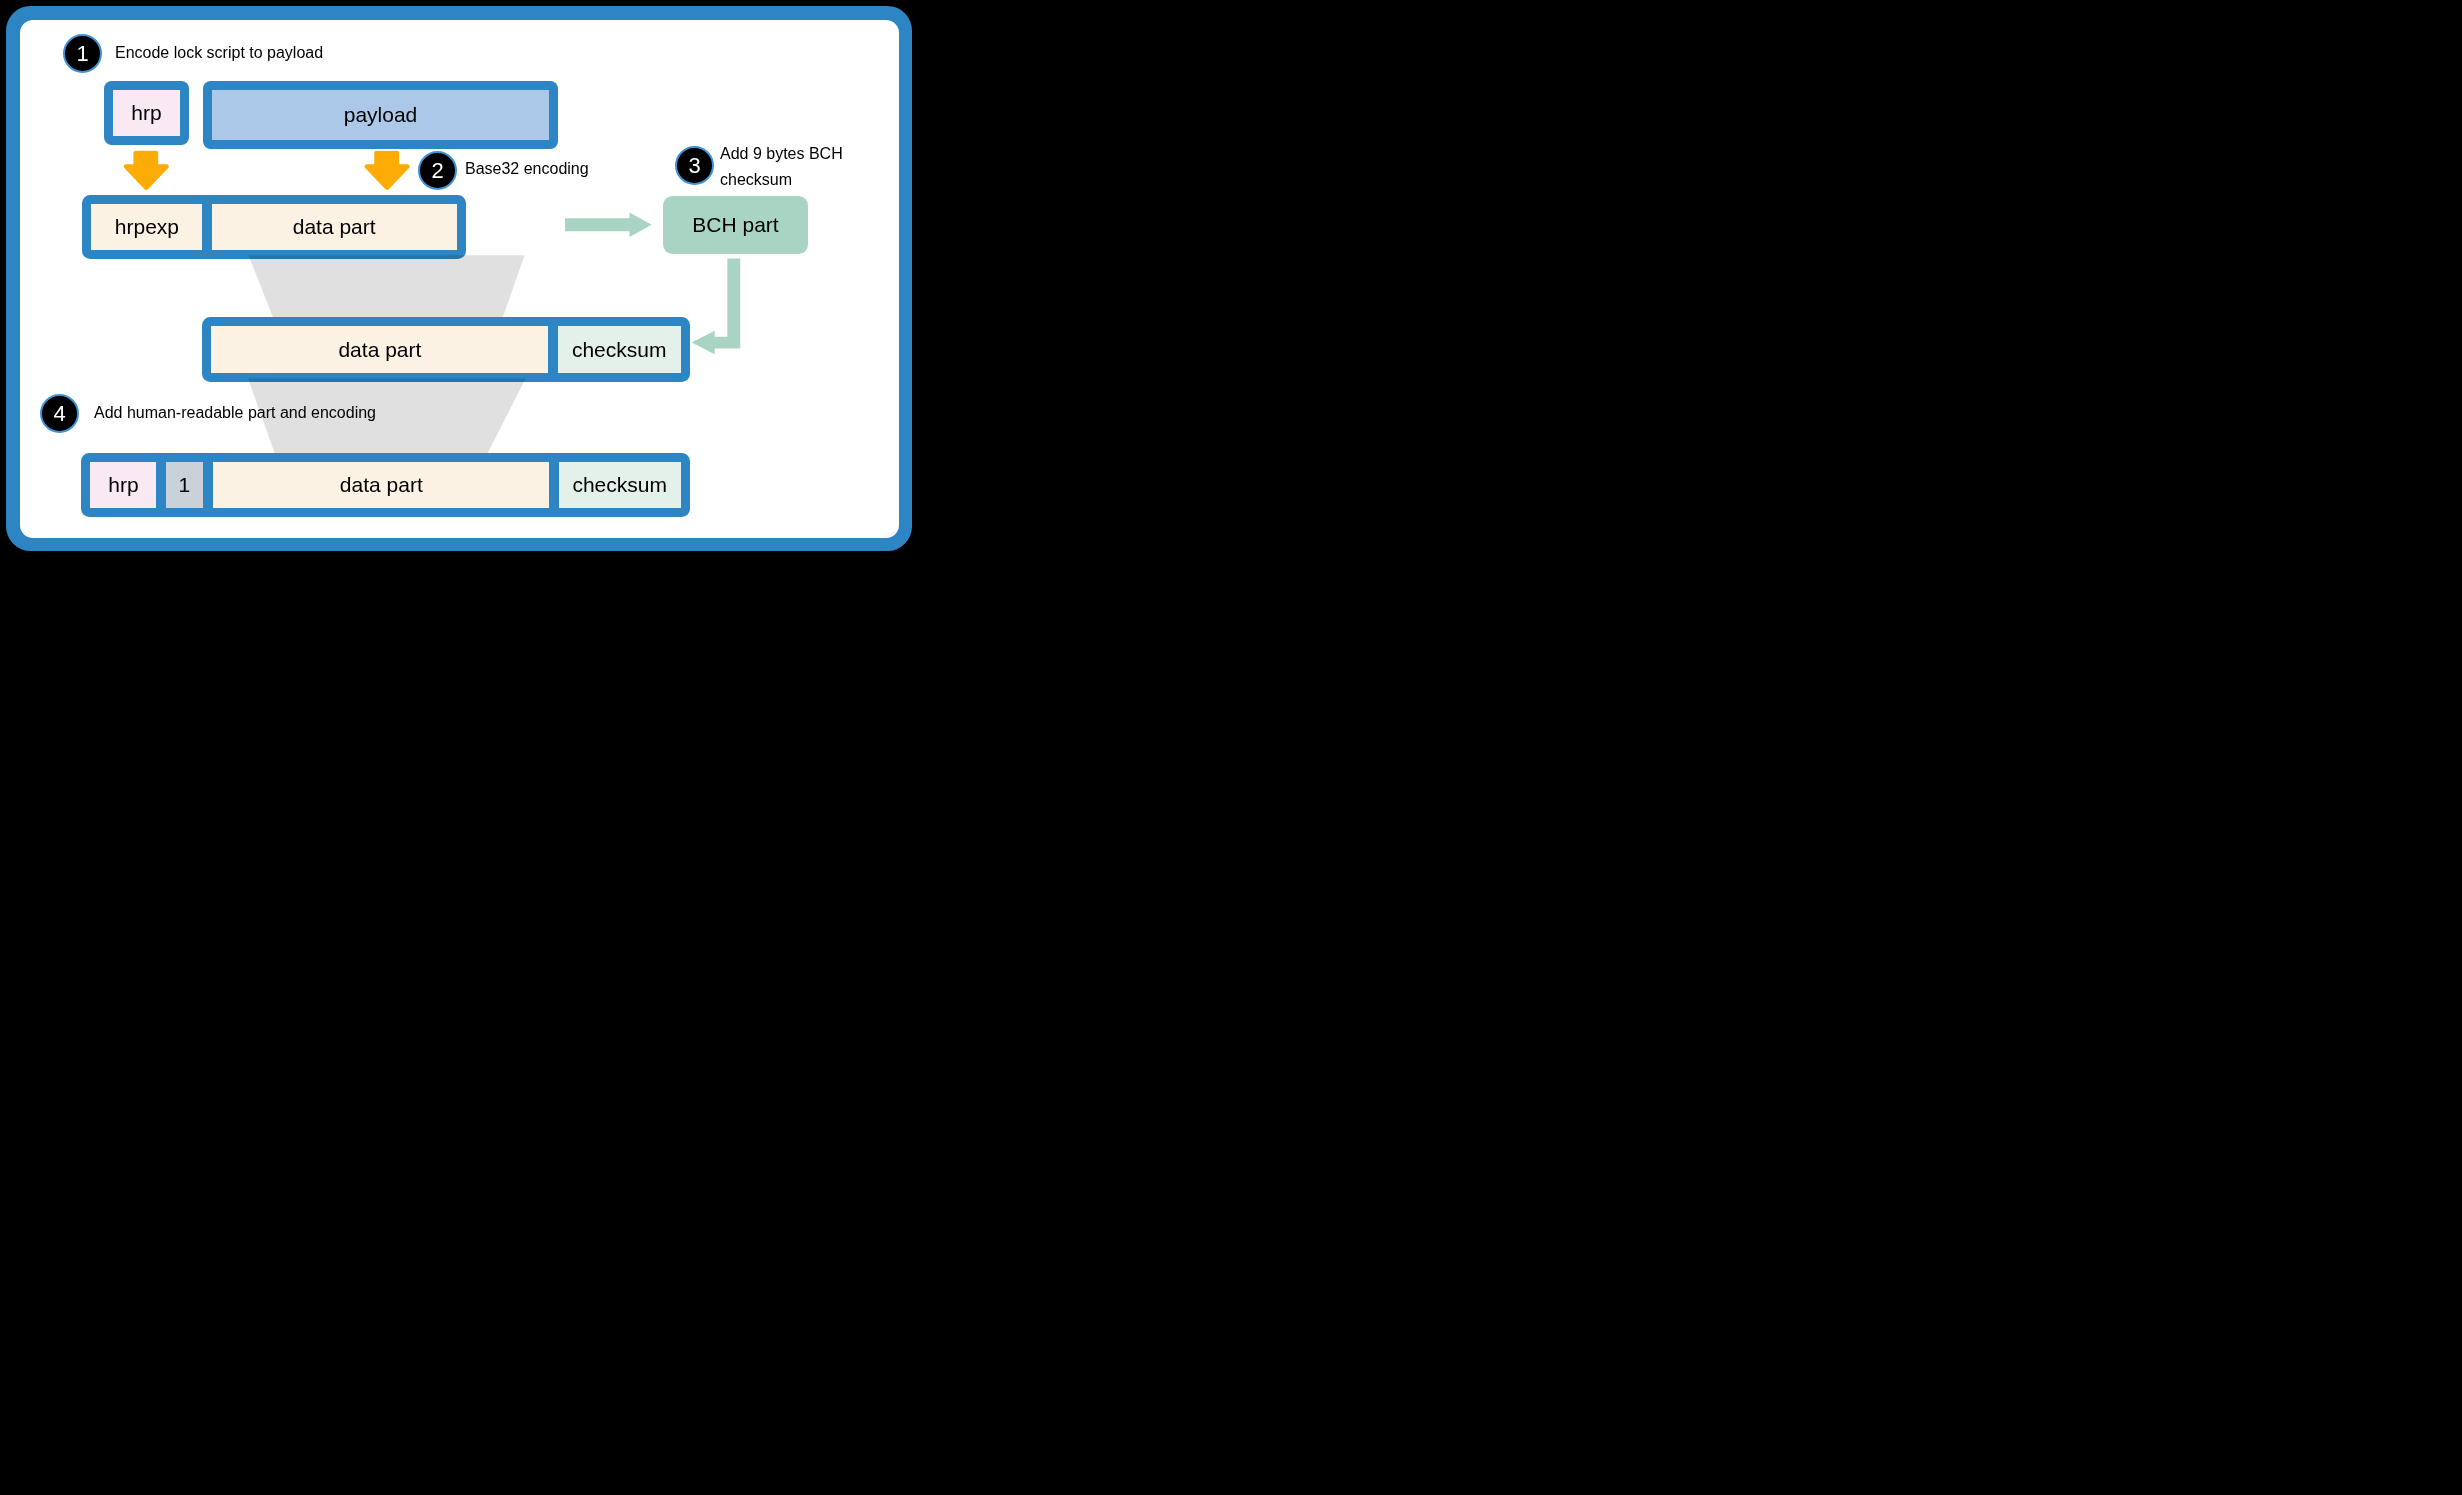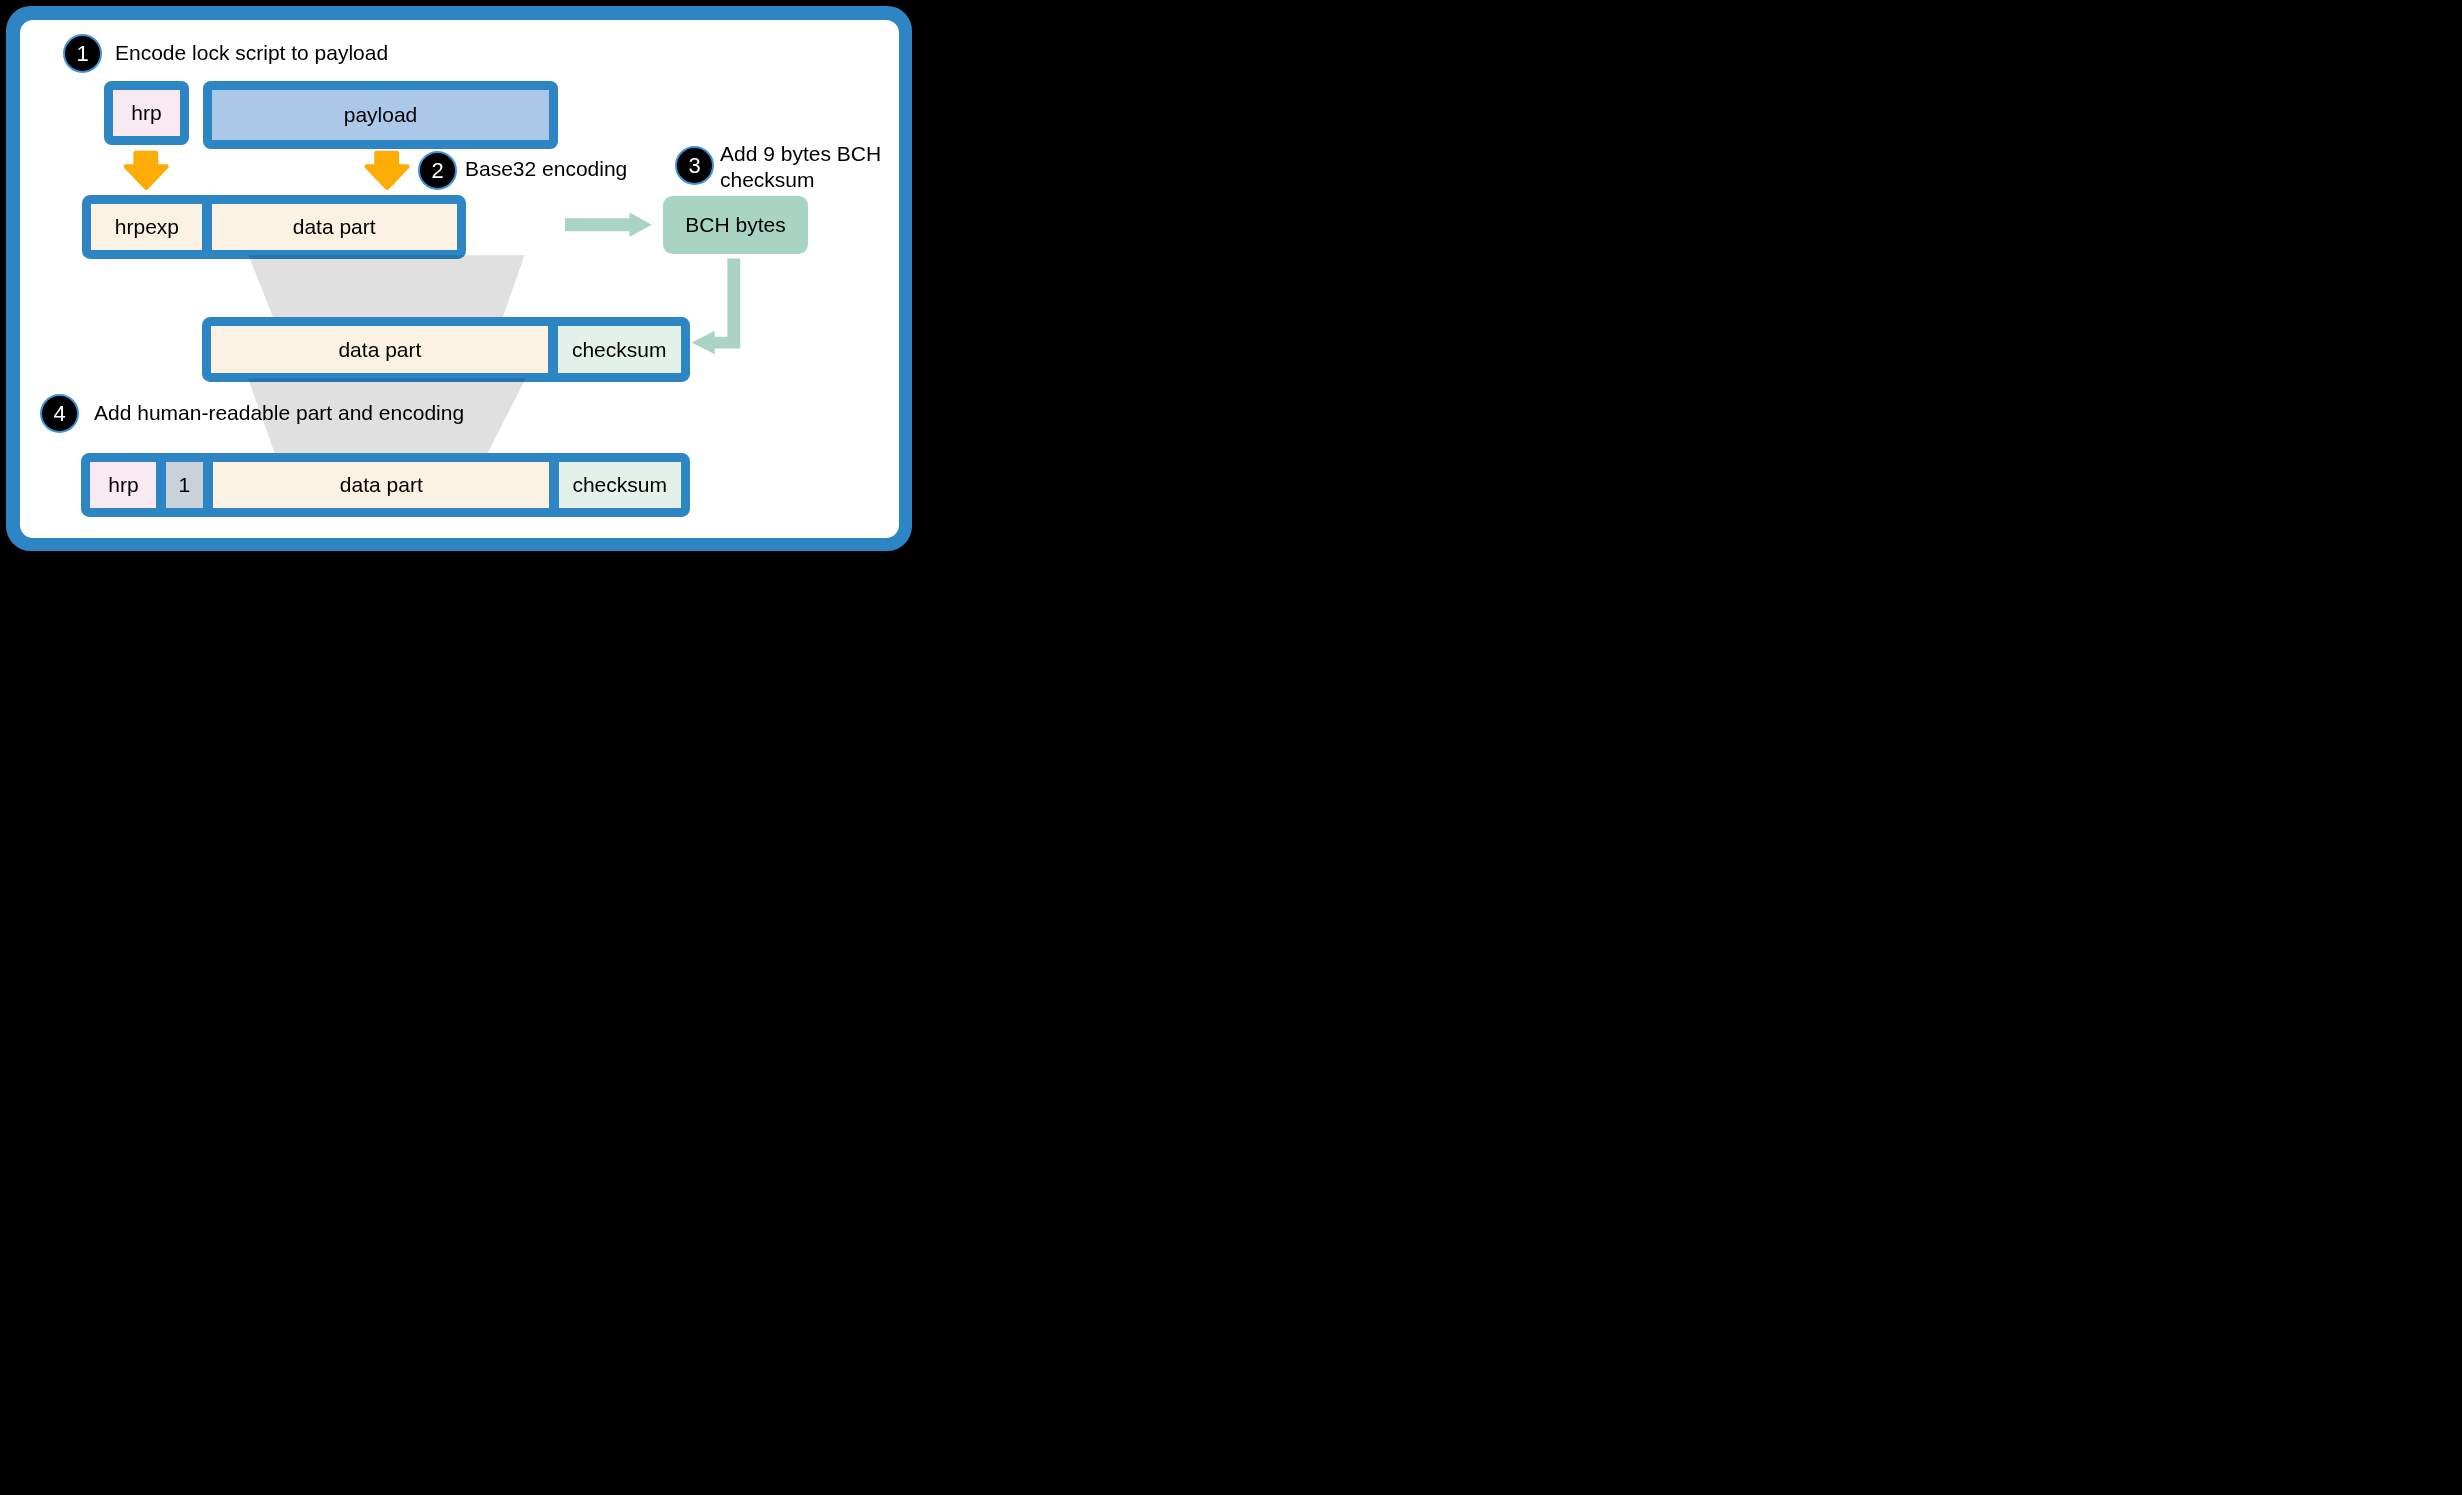--- a/index.html
+++ b/index.html
@@ -35,21 +35,21 @@
     background:var(--panel-white);border-radius:13px;
   }
   .badge{
     position:absolute;width:39px;height:39px;border-radius:50%;
     background:var(--badge-fill);border:2.3px solid var(--badge-ring);
     box-sizing:border-box;display:flex;align-items:center;justify-content:center;
     z-index:7;
   }
   .badge span{color:var(--badge-text);font-size:22px;line-height:1;}
   .title{
-    position:absolute;color:var(--text);font-size:21px;line-height:26px;
+    position:absolute;color:var(--text);font-size:16px;line-height:26px;
     white-space:nowrap;z-index:7;
   }
   .node{
     position:absolute;background:var(--frame-blue);border-radius:7.6px;
     display:flex;box-sizing:border-box;
   }
   .node .fill{
     flex:1;display:flex;align-items:center;justify-content:center;
     color:var(--text);font-size:21px;white-space:nowrap;
   }
@@ -106,21 +106,21 @@
   <div class="node z1" style="left:203px;top:81px;width:355px;height:68px;padding:8.8px;justify-content:flex-end;">
     <div class="fill" style="background:var(--payload-blue);">payload</div>
   </div>
 
   <div class="rowbox z1" style="left:82px;top:195px;width:384px;height:64px;">
     <div class="seg" style="width:111px;background:var(--cream);">hrpexp</div>
     <div style="width:9.4px;"></div>
     <div class="seg" style="flex:1;background:var(--cream);">data part</div>
   </div>
 
-  <div class="bch" style="left:663px;top:196px;width:145px;height:58px;">BCH bytes</div>
+  <div class="bch" style="left:663px;top:196px;width:145px;height:58px;">BCH part</div>
 
   <svg class="layer z2" viewBox="0 0 1568 952">
     <polygon points="424,435.5 895,435.5 856,547 468,547" fill="var(--funnel-gray)"></polygon>
   </svg>
 
   <div class="rowbox z3" style="left:202px;top:317px;width:488px;height:65px;">
     <div class="seg" style="width:337px;background:var(--cream);">data part</div>
     <div style="width:9.4px;"></div>
     <div class="seg" style="flex:1;background:var(--mint);">checksum</div>
   </div>

